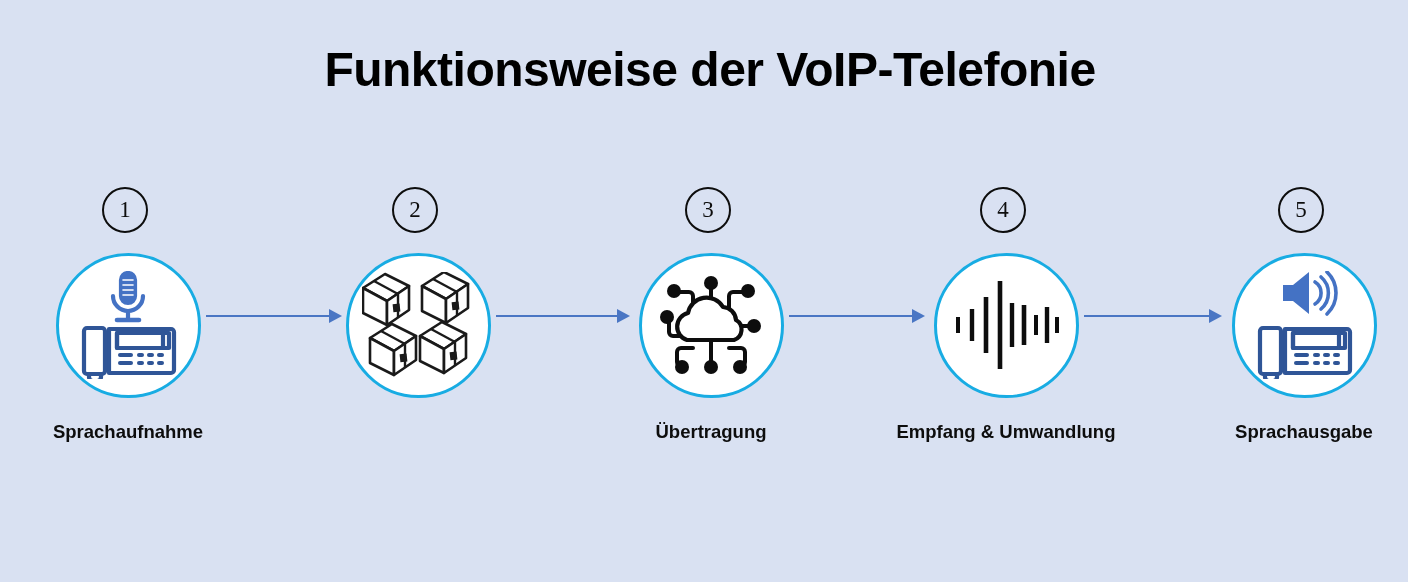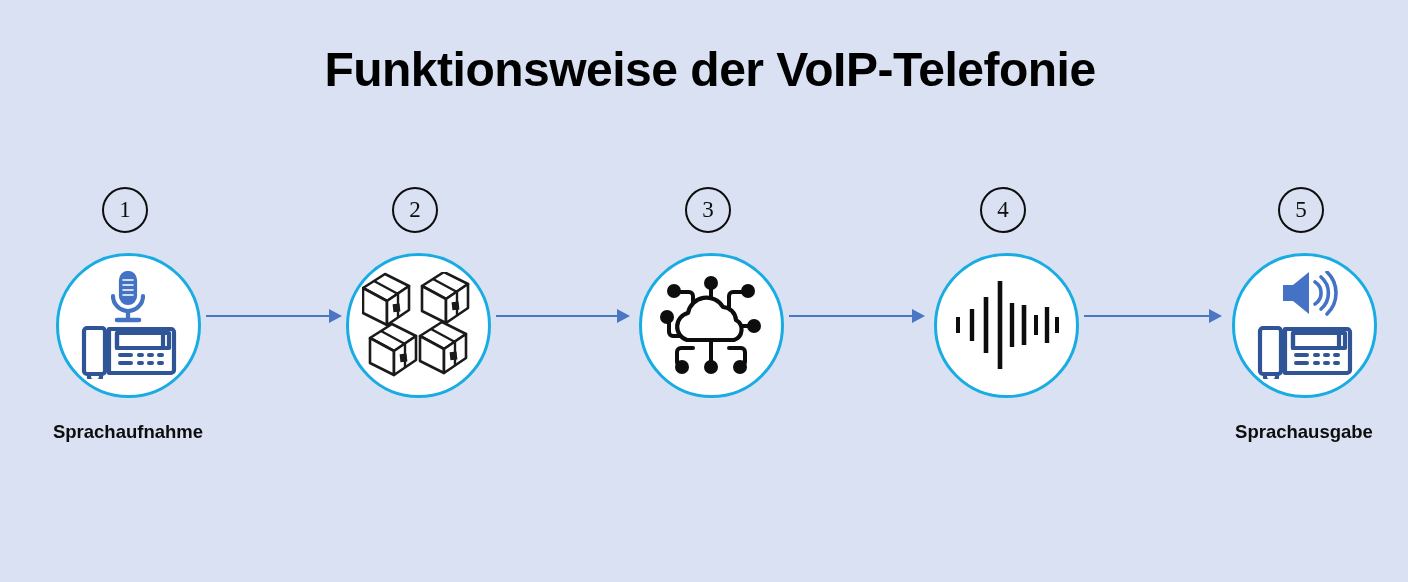--- a/index.html
+++ b/index.html
@@ -227,39 +227,41 @@
           <circle cx="99" cy="56" r="7"></circle>
           <circle cx="19" cy="21" r="7"></circle>
           <circle cx="93" cy="21" r="7"></circle>
           <circle cx="12" cy="47" r="7"></circle>
           <circle cx="27" cy="97" r="7"></circle>
           <circle cx="85" cy="97" r="7"></circle>
         </g>
       </svg>
     </div>
     <div class="badge" style="left: 124px;">3</div>
+    <div class="label">Übertragung</div>
   </div>
 
   <div class="step" style="left: 1000px;">
     <div class="badge" style="left: 124px;">4</div>
     <div class="disc">
       <svg width="112" height="100" viewBox="0 0 112 100">
         <g stroke="#0d0d0d" stroke-linecap="butt">
           <line x1="8" y1="42" x2="8" y2="58" stroke-width="4"></line>
           <line x1="22" y1="34" x2="22" y2="66" stroke-width="4.4"></line>
           <line x1="36" y1="22" x2="36" y2="78" stroke-width="4.6"></line>
           <line x1="50" y1="6" x2="50" y2="94" stroke-width="4.6"></line>
           <line x1="62" y1="28" x2="62" y2="72" stroke-width="4.4"></line>
           <line x1="74" y1="30" x2="74" y2="70" stroke-width="4.6"></line>
           <line x1="86" y1="40" x2="86" y2="60" stroke-width="4"></line>
           <line x1="97" y1="32" x2="97" y2="68" stroke-width="4.4"></line>
           <line x1="107" y1="42" x2="107" y2="58" stroke-width="4"></line>
         </g>
       </svg>
     </div>
+    <div class="label">Empfang &amp; Umwandlung</div>
   </div>
 
   <div class="step" style="left: 1298px;">
     <div class="badge" style="left: 124px;">5</div>
     <div class="disc">
       <svg width="104" height="108" viewBox="0 0 104 108">
 
         <g>
           <path d="M31 14 h10 L57 1 v42 L41 30 h-10 z" fill="#4472c4"></path>
           <g fill="none" stroke="#4472c4" stroke-width="3.6" stroke-linecap="round">

